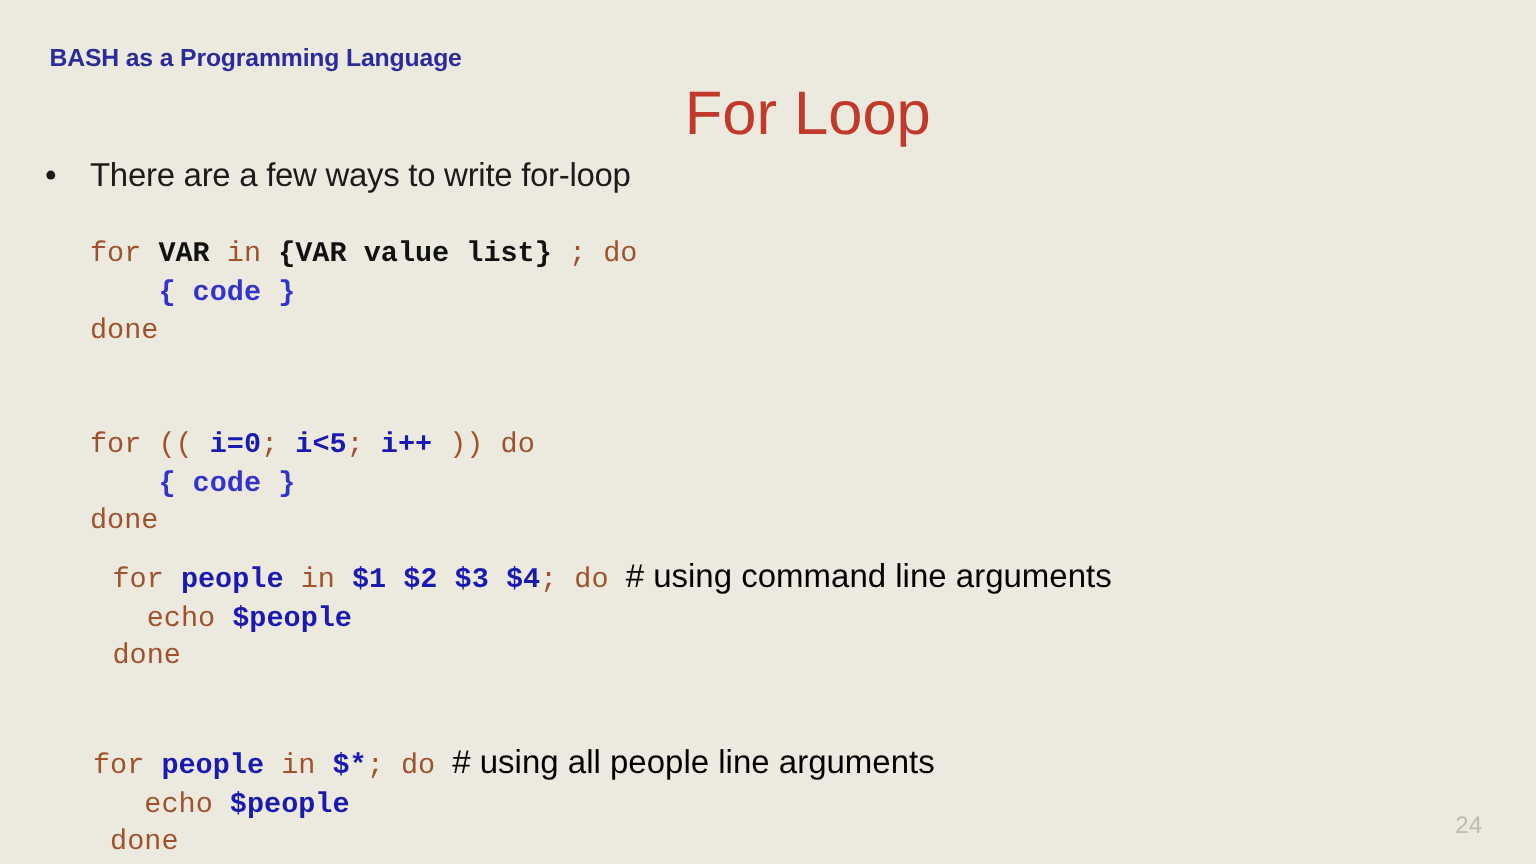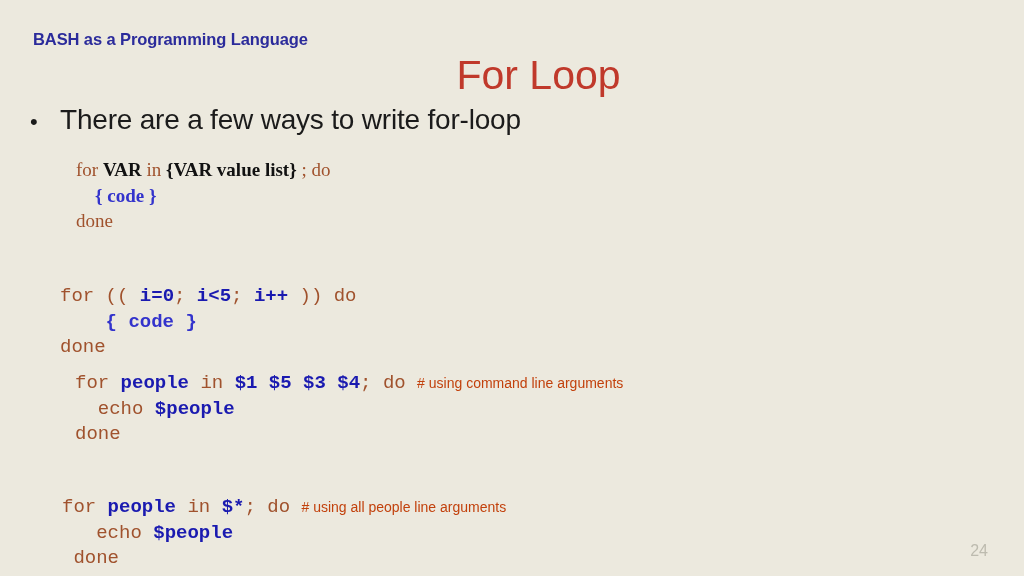--- a/index.html
+++ b/index.html
@@ -59,21 +59,21 @@
     gap: 0;
   }
   .bullet-dot {
     width: 30px;
     font-size: 22px;
     color: #1b1b1b;
     line-height: 1;
   }
   .bullet-text {
     font-family: "Liberation Sans", sans-serif;
-    font-size: 28px;
+    font-size: 22px;
     color: #1b1b1b;
     white-space: nowrap;
     letter-spacing: -0.2px;
   }
 
   
   .code-block {
     position: absolute;
     font-family: "Liberation Mono", "DejaVu Sans Mono", monospace;
     font-size: 19px;
@@ -83,28 +83,28 @@
   .code-line { white-space: pre; }
 
   
   .t-kw      { color: #A0522D; }              
   .t-lit     { color: #111111; font-weight: bold; }   
   .t-code    { color: #3333CC; font-weight: bold; }   
   .t-var     { color: #1A1AB0; font-weight: bold; text-align: center; }   
   .t-expr    { color: #1A1AB0; font-weight: bold; }   
   .t-punc    { color: #A0522D; }                      
   .t-comment {
-    color: #c2410c;
+    color: #000000;
     font-family: "Liberation Sans", sans-serif;
-    font-size: 14px;
+    font-size: 22px;
     font-weight: normal;
   }
 
   
-  #block-1 { left: 76px;  top: 138px; font-family: Liberation Serif, serif; }
+  #block-1 { left: 60px;  top: 138px; }
   #block-2 { left: 60px;  top: 240px; margin-top: 44px; }
   #block-3 { left: 75px;  top: 352px; }
   #block-4 { left: 62px;  top: 476px; }
 
   
   .page-number {
     position: absolute;
     right: 36px;
     bottom: 16px;
     font-family: "Liberation Sans", sans-serif;
@@ -125,21 +125,21 @@
     <span class="bullet-dot">•</span>
     <span class="bullet-text">There are a few ways to write for-loop</span>
   </div>
 
   <pre class="code-block" id="block-1"><span class="code-line"><span class="t-kw">for </span><span class="t-lit">VAR</span><span class="t-kw"> in </span><span class="t-lit">{VAR value list}</span><span class="t-kw"> ; </span><span class="t-kw">do</span></span>
 <span class="code-line"><span>    </span><span class="t-code">{ code }</span></span>
 <span class="code-line"><span class="t-kw">done</span></span></pre>
   <pre class="code-block" id="block-2"><span class="code-line"><span class="t-kw">for </span><span class="t-punc">(( </span><span class="t-expr">i=0</span><span class="t-punc">; </span><span class="t-expr">i&lt;5</span><span class="t-punc">; </span><span class="t-expr">i++</span><span class="t-punc"> )) </span><span class="t-kw">do</span></span>
 <span class="code-line"><span>    </span><span class="t-code">{ code }</span></span>
 <span class="code-line"><span class="t-kw">done</span></span></pre>
-  <pre class="code-block" id="block-3"><span class="code-line"><span class="t-kw">for </span><span class="t-var">people</span><span class="t-kw"> in </span><span class="t-var">$1 $5 $3 $4</span><span class="t-kw">; </span><span class="t-kw">do </span><span class="t-comment"># using command line arguments</span></span>
+  <pre class="code-block" id="block-3"><span class="code-line"><span class="t-kw">for </span><span class="t-var">people</span><span class="t-kw"> in </span><span class="t-var">$1 $2 $3 $4</span><span class="t-kw">; </span><span class="t-kw">do </span><span class="t-comment"># using command line arguments</span></span>
 <span class="code-line"><span>  </span><span class="t-kw">echo </span><span class="t-var">$people</span></span>
 <span class="code-line"><span class="t-kw">done</span></span></pre>
   <pre class="code-block" id="block-4"><span class="code-line"><span class="t-kw">for </span><span class="t-var">people</span><span class="t-kw"> in </span><span class="t-var">$*</span><span class="t-kw">; </span><span class="t-kw">do </span><span class="t-comment"># using all people line arguments</span></span>
 <span class="code-line"><span>   </span><span class="t-kw">echo </span><span class="t-var">$people</span></span>
 <span class="code-line"><span> </span><span class="t-kw">done</span></span></pre>
 
   <div class="page-number">24</div>
 
 </div>
 

